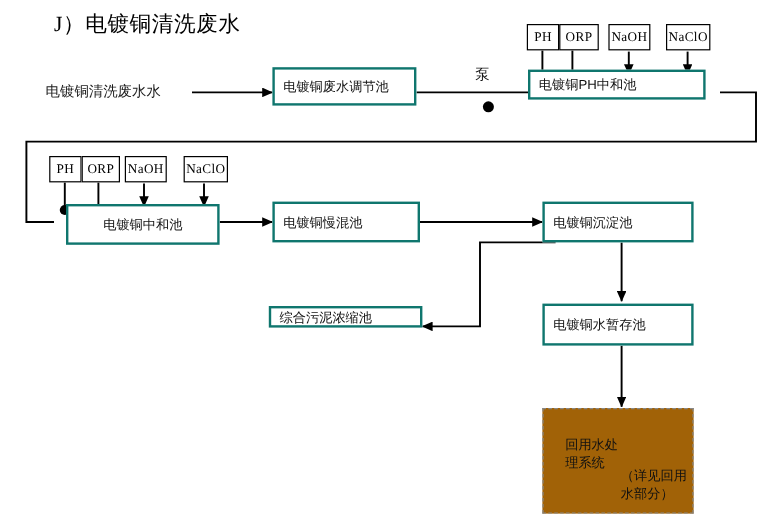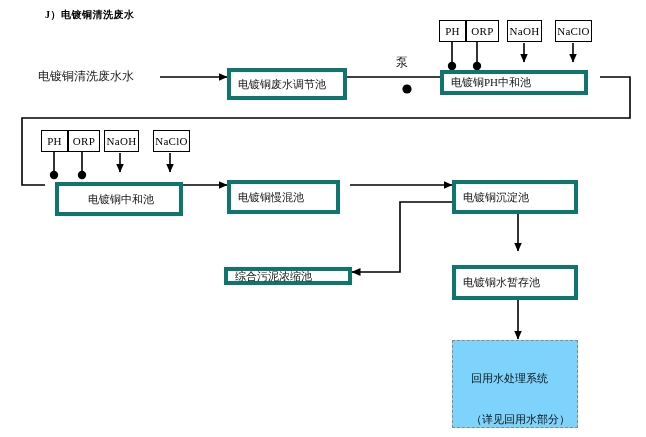--- a/index.html
+++ b/index.html
@@ -18,22 +18,22 @@
   #wires {
     position: absolute;
     left: 0;
     top: 0;
     width: 646px;
     height: 437px;
   }
   .title {
     position: absolute;
     font-family: "Liberation Serif", serif;
-    font-weight: bold;
-    font-size: 10px;
+    font-weight: normal;
+    font-size: 18px;
     color: #000;
     white-space: nowrap;
     letter-spacing: 0.5px;
   }
   .plain-label {
     position: absolute;
     font-family: "Liberation Serif", serif;
     font-size: 12px;
     color: #1a1a1a;
     white-space: nowrap;
@@ -41,58 +41,56 @@
   .pump-label {
     position: absolute;
     font-family: "Liberation Serif", serif;
     font-size: 12px;
     color: #111;
     white-space: nowrap;
   }
   .node {
     position: absolute;
     box-sizing: border-box;
-    border: 4px solid #0f766e;
+    border: 2px solid #0f766e;
     background: #ffffff;
     color: #111;
-    font-family: Liberation Serif, serif;
+    font-family: Liberation Sans, sans-serif;
     font-size: 11px;
     display: flex;
     align-items: center;
     padding-left: 7px;
     white-space: nowrap;
     z-index: 3;
-    margin-top: 12px;
   }
   .chem {
     position: absolute;
     box-sizing: border-box;
     border: 1px solid #000;
     background: #ffffff;
     color: #000;
     font-family: "Liberation Serif", serif;
     font-size: 11px;
     letter-spacing: 0.3px;
     display: flex;
     align-items: center;
     justify-content: center;
     white-space: nowrap;
     z-index: 4;
   }
   .dashed-node {
     position: absolute;
     box-sizing: border-box;
     border: 1px dashed #888;
-    background: #7dd3fc;
+    background: #a16207;
     font-family: "Liberation Serif", serif;
     font-size: 11px;
     color: #111;
     display: flex;
-    flex-direction: column;
-    justify-content: flex-end;
+    justify-content: flex-start;
     align-items: flex-start;
     padding: 22px 0 0 18px;
     z-index: 3;
   }
   .dashed-node .l2 { margin-top: 26px; }
 </style>
 </head>
 <body>
 
 <div id="canvas">
@@ -153,21 +151,21 @@
   <div class="chem" style="left:68px; top:130px; width:32px; height:22px;">ORP</div>
   <div class="chem" style="left:104px; top:130px; width:35px; height:22px;">NaOH</div>
   <div class="chem" style="left:153px; top:130px; width:37px; height:22px;">NaClO</div>
 
   <div class="node" style="left:227px; top:56px; width:120px; height:32px;">电镀铜废水调节池</div>
 
   <div class="node" style="left:440px; top:58px; width:148px; height:25px;">电镀铜PH中和池</div>
 
   <div class="node" style="left:55px; top:170px; width:128px; height:34px;padding-left:29px;">电镀铜中和池</div>
 
-  <div class="node" style="left:227px; top:168px; width:113px; height:34px;">电镀铜慢混池</div>
+  <div class="node" style="left:227px; top:168px; width:123px; height:34px;">电镀铜慢混池</div>
 
   <div class="node" style="left:452px; top:253px; width:126px; height:35px;">电镀铜水暂存池</div>
 
   <div class="node" style="left:452px; top:168px; width:126px; height:34px;">电镀铜沉淀池</div>
 
   <div class="node" style="left:224px; top:255px; width:128px; height:18px;">综合污泥浓缩池</div>
 
   <div class="dashed-node" style="left:452px; top:340px; width:126px; height:88px;">
     <span class="l1">回用水处理系统</span>
     <span class="l2">（详见回用水部分）</span>

